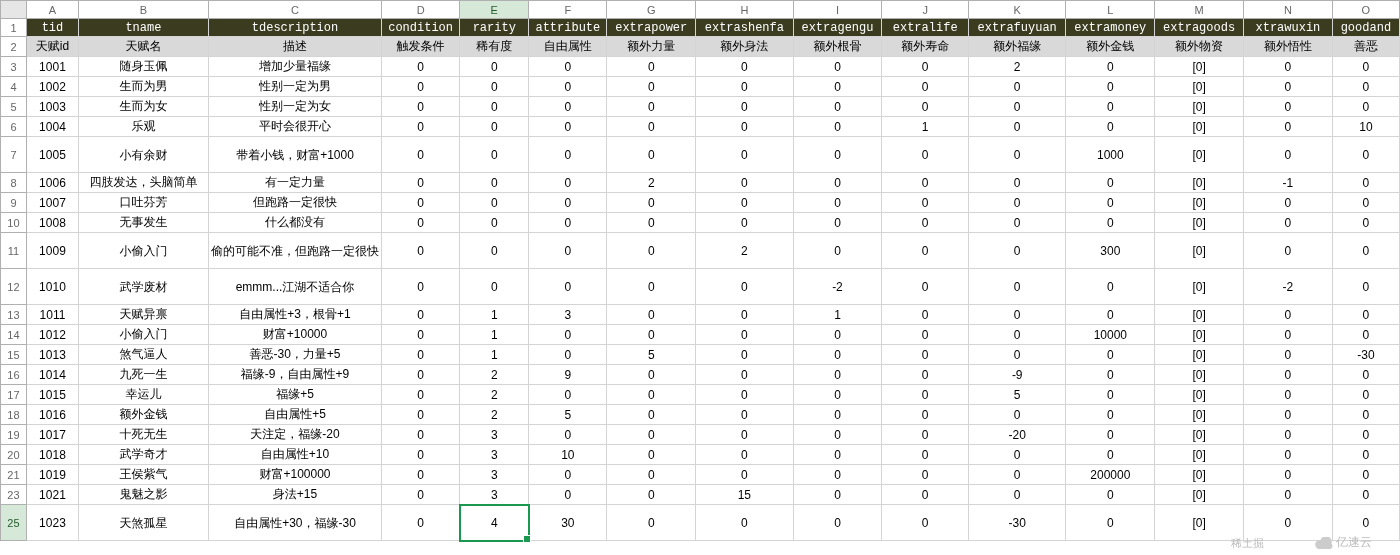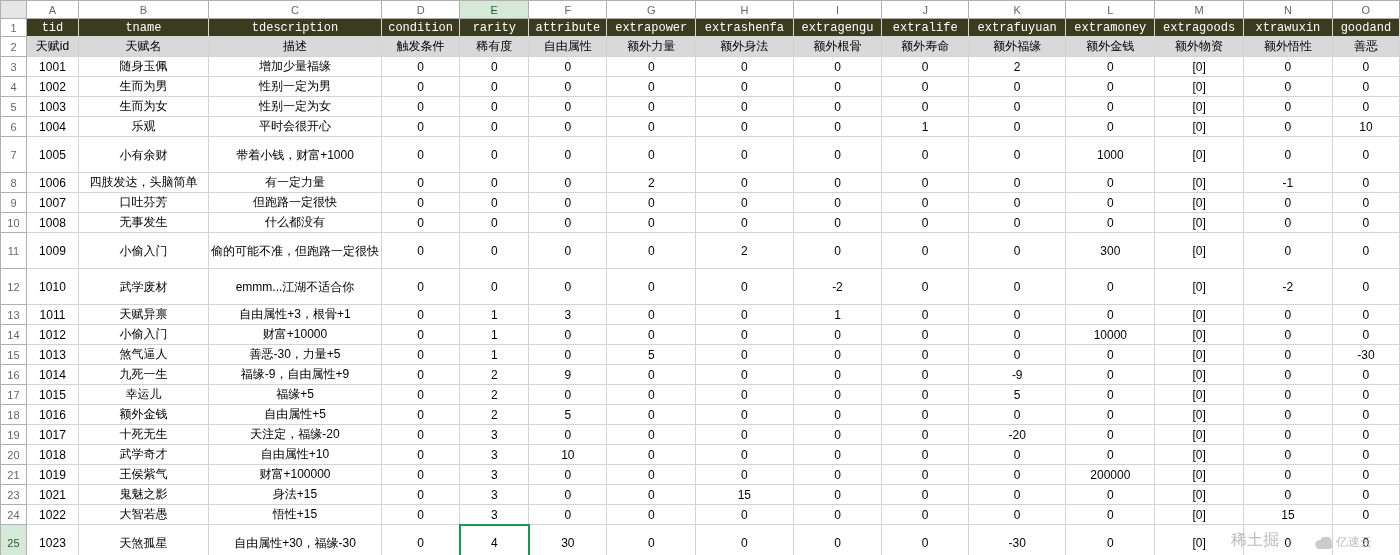--- a/index.html
+++ b/index.html
@@ -83,23 +83,23 @@
       border: 1px solid #fff;
     }
     
     .cA{width:48px;} .cB{width:120px;} .cC{width:160px;}
     .cD{width:72px;} .cE{width:64px;} .cF{width:72px;}
     .cG{width:82px;} .cH{width:90px;} .cI{width:82px;}
     .cJ{width:80px;} .cK{width:90px;} .cL{width:82px;}
     .cM{width:82px;} .cN{width:82px;} .cO{width:62px;}
     .watermark1 {
       position: absolute;
-      right: 121px;
+      right: 136px;
       bottom: 4px;
-      font-size: 16px;
+      font-size: 11px;
       color: #bbb;
       z-index: 20;
     }
     .watermark2 {
       position: absolute;
       right: 28px;
       bottom: 4px;
       font-size: 12px;
       color: #bbb;
       z-index: 20;
@@ -523,38 +523,20 @@
       <div class="cell cH">15</div>
       <div class="cell cI">0</div>
       <div class="cell cJ">0</div>
       <div class="cell cK">0</div>
       <div class="cell cL">0</div>
       <div class="cell cM">[0]</div>
       <div class="cell cN">0</div>
       <div class="cell cO">0</div>
     </div>
     <div class="row">
-      <div class="cell row-num">24</div>
-      <div class="cell cA">1022</div>
-      <div class="cell cB">大智若愚</div>
-      <div class="cell cC">悟性+15</div>
-      <div class="cell cD">0</div>
-      <div class="cell cE">3</div>
-      <div class="cell cF">0</div>
-      <div class="cell cG">0</div>
-      <div class="cell cH">0</div>
-      <div class="cell cI">0</div>
-      <div class="cell cJ">0</div>
-      <div class="cell cK">0</div>
-      <div class="cell cL">0</div>
-      <div class="cell cM">[0]</div>
-      <div class="cell cN">15</div>
-      <div class="cell cO">0</div>
-    </div>
-    <div class="row">
       <div class="cell row-num selectedrow" style="height: 36px;">25</div>
       <div class="cell cA" style="height: 36px;">1023</div>
       <div class="cell cB" style="white-space: normal; line-height: 14px; height: 36px;">天煞孤星</div>
       <div class="cell cC" style="white-space: normal; line-height: 14px; height: 36px;">自由属性+30，福缘-30</div>
       <div class="cell cD" style="height: 36px;">0</div>
       <div class="cell cE selected" style="height: 36px;">4</div>
       <div class="cell cF" style="height: 36px;">30</div>
       <div class="cell cG" style="height: 36px;">0</div>
       <div class="cell cH" style="height: 36px;">0</div>
       <div class="cell cI" style="height: 36px;">0</div>

